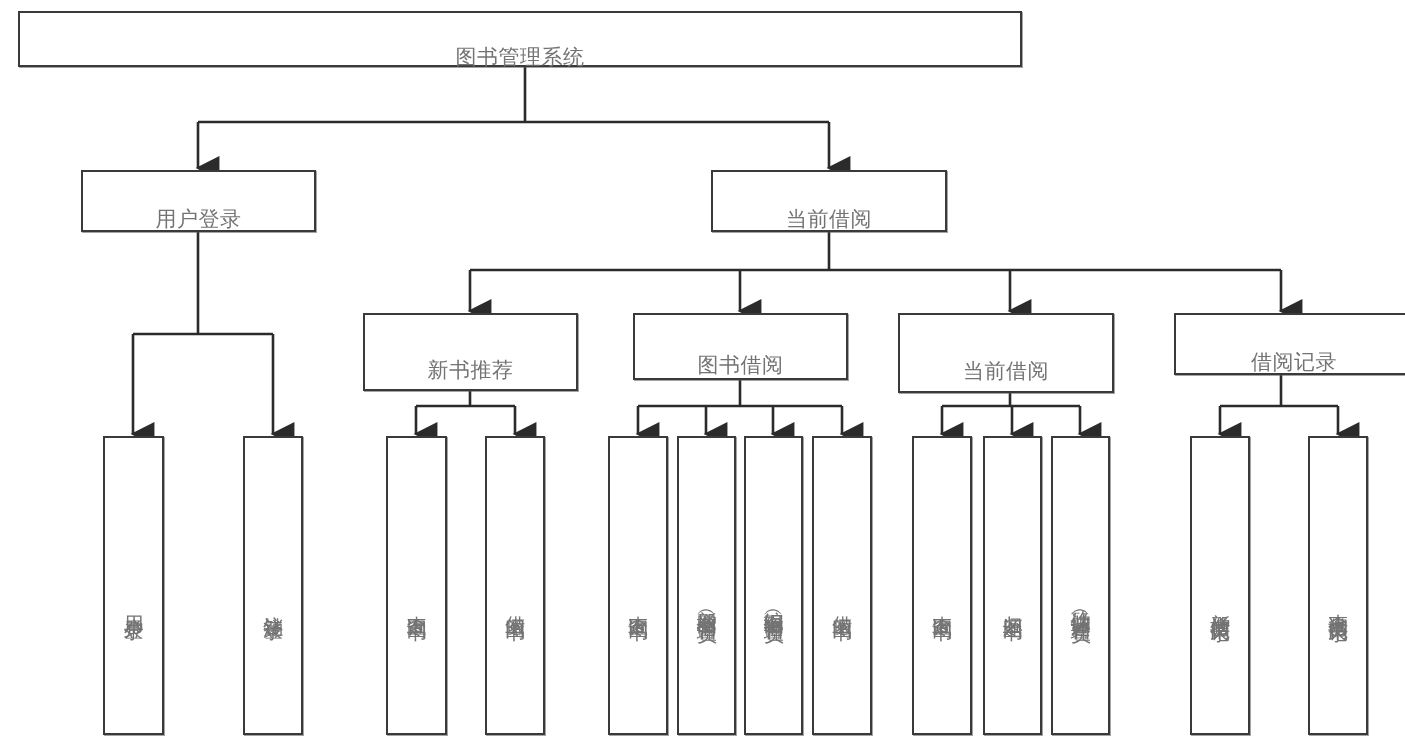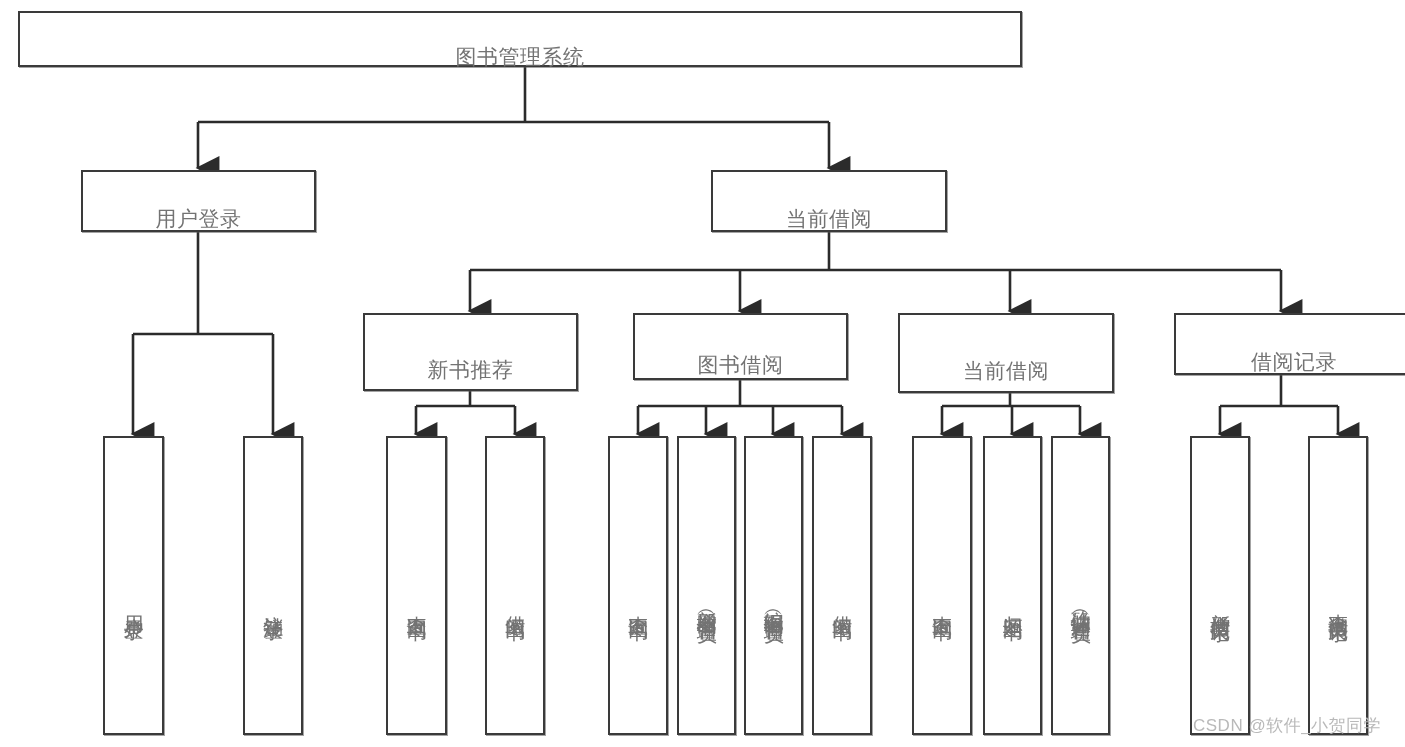--- a/index.html
+++ b/index.html
@@ -160,15 +160,14 @@
         <div class="node-label">确认归还（管理员）</div>
       </div>
       <div class="node vertical" style="left: 1190px; top: 436px; width: 60px; height: 299px;">
         <div class="node-label">新增借阅记录</div>
       </div>
       <div class="node vertical" style="left: 1308px; top: 436px; width: 60px; height: 299px;">
         <div class="node-label">查询借阅记录</div>
       </div>
     </div>
 
-  <div class="watermark" style="left: 1193px; top: 714px;">CSDN @软件_小贺同学</div>
 
 </div>
 
 </body></html>

